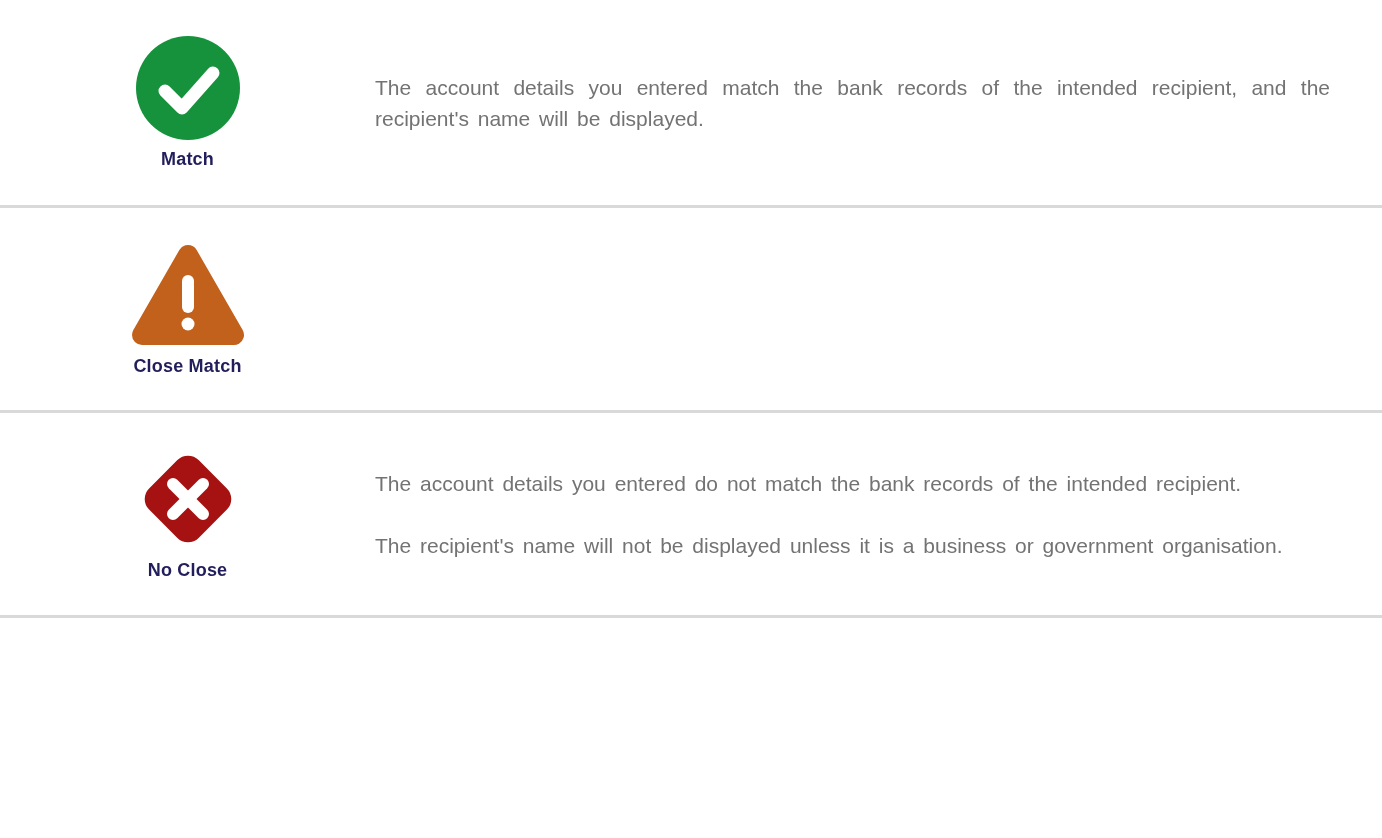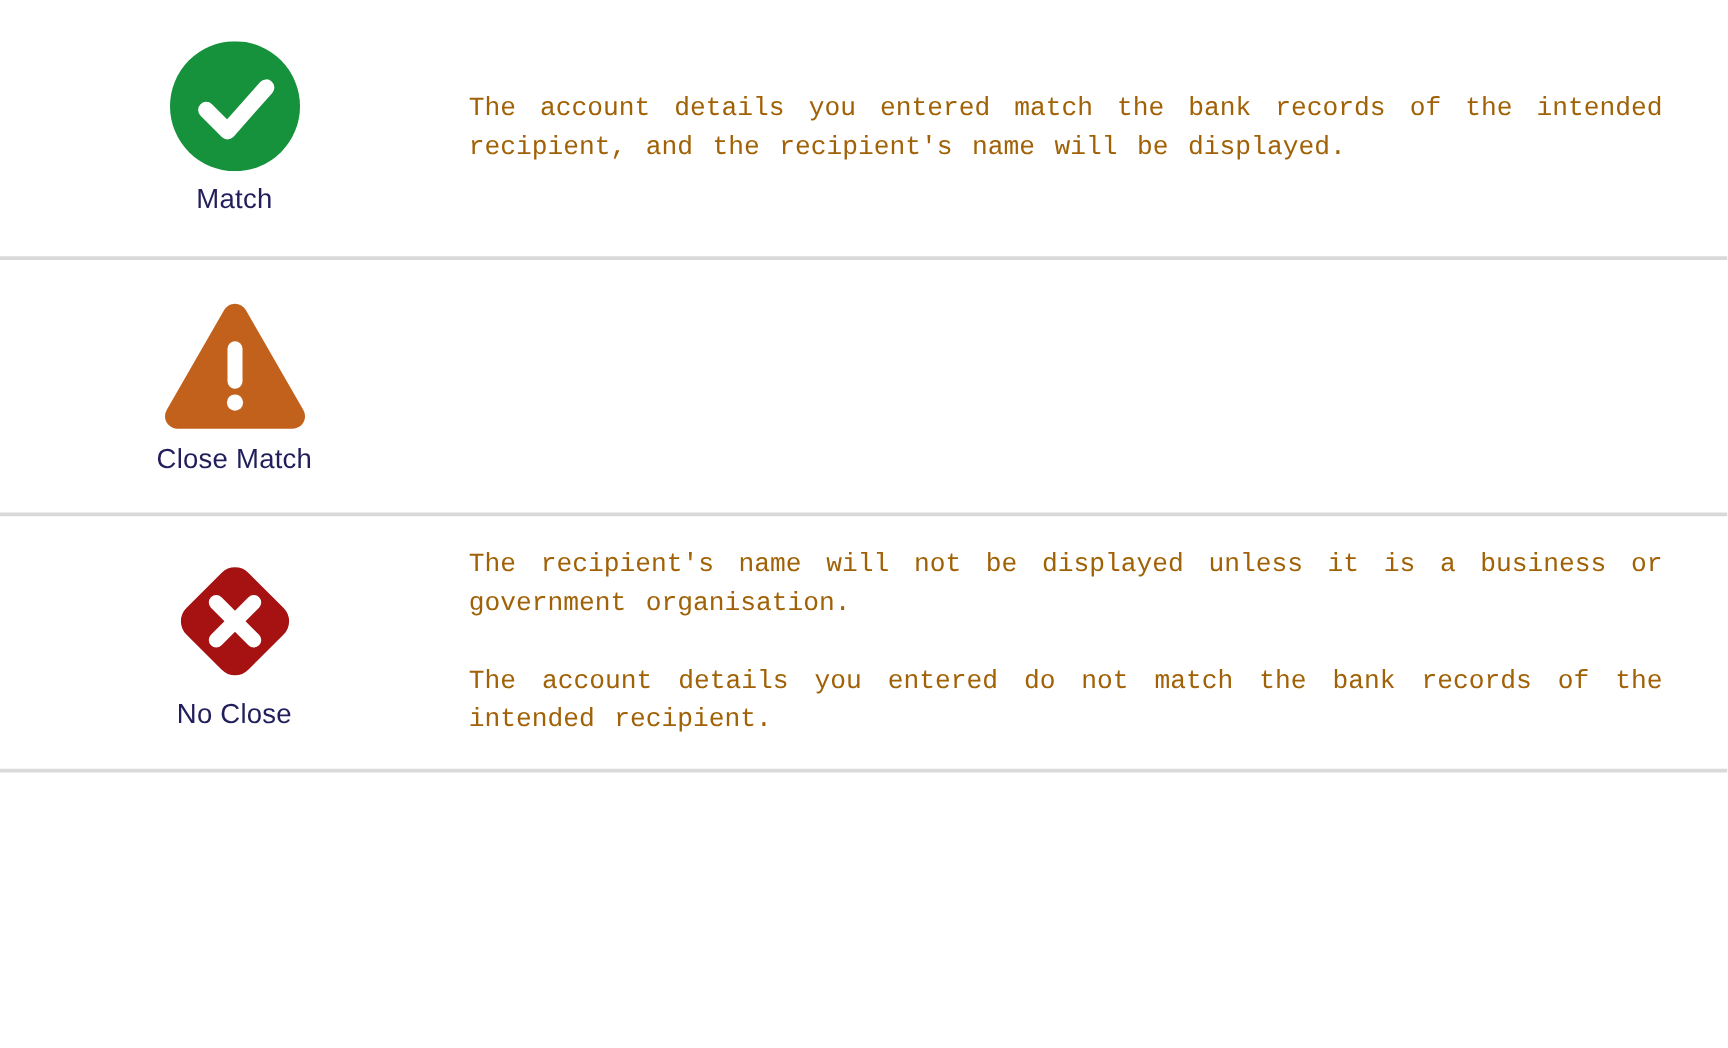--- a/index.html
+++ b/index.html
@@ -40,38 +40,37 @@
   .icon-figure {
     width: 104px;
     height: 104px;
     display: block;
   }
   .icon-figure.tri {
     width: 116px;
     height: 106px;
   }
   .status-label {
-    font-size: 22px;
-    font-weight: normal;
+    font-size: 18px;
+    font-weight: bold;
     color: #221e5b;
     letter-spacing: 0.2px;
     white-space: nowrap;
   }
   .text-col {
     flex: 1 1 auto;
     padding-right: 52px;
     text-align: justify;
   }
   .text-col p {
     margin: 0;
     font-size: 21px;
     line-height: 31px;
-    color: #a16207;
+    color: #737373;
     word-spacing: 3px;
-    font-family: Liberation Mono, monospace;
   }
   .text-col p + p {
     margin-top: 31px;
   }
   .text-col p.wide-spacing {
     word-spacing: 20px;
   }
 </style>
 </head>
 <body>
@@ -105,21 +104,21 @@
   <div class="row">
     <div class="icon-col">
       <svg class="icon-figure" viewBox="0 0 104 104">
         <rect x="17" y="17" width="70" height="70" rx="15" transform="rotate(45 52 52)" fill="#A61111"></rect>
         <line x1="37" y1="37" x2="67" y2="67" stroke="#ffffff" stroke-width="12" stroke-linecap="round"></line>
         <line x1="67" y1="37" x2="37" y2="67" stroke="#ffffff" stroke-width="12" stroke-linecap="round"></line>
       </svg>
       <div class="status-label">No Close</div>
     </div>
     <div class="text-col">
+      <p>The account details you entered do not match the bank records of the intended recipient.</p>
       <p>The recipient's name will not be displayed unless it is a business or government organisation.</p>
-      <p>The account details you entered do not match the bank records of the intended recipient.</p>
     </div>
   </div>
 
   <div class="row">
   </div>
 
 </div>
 
 </body></html>

